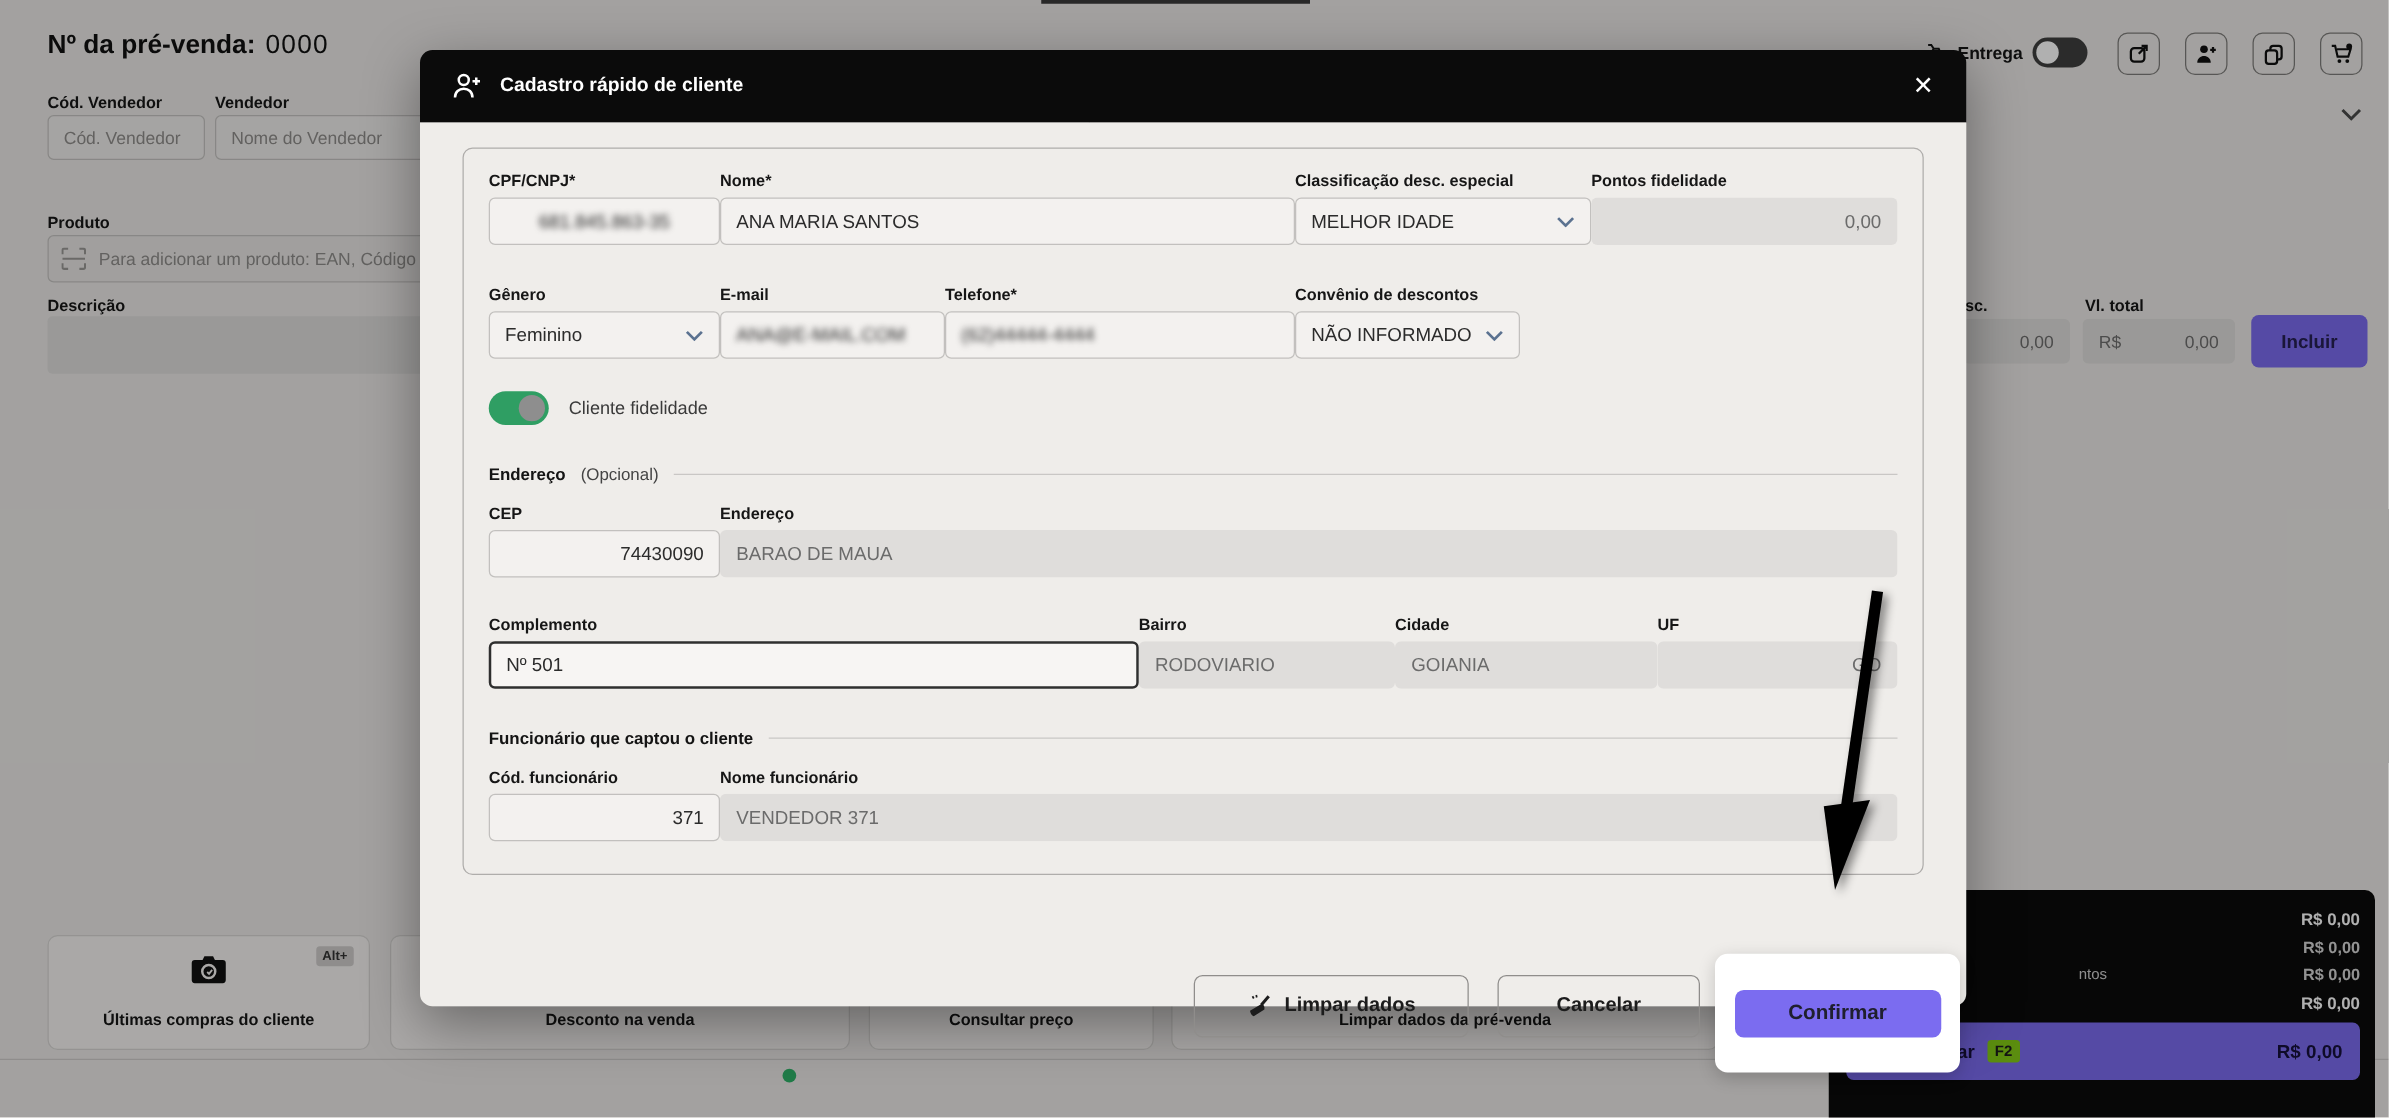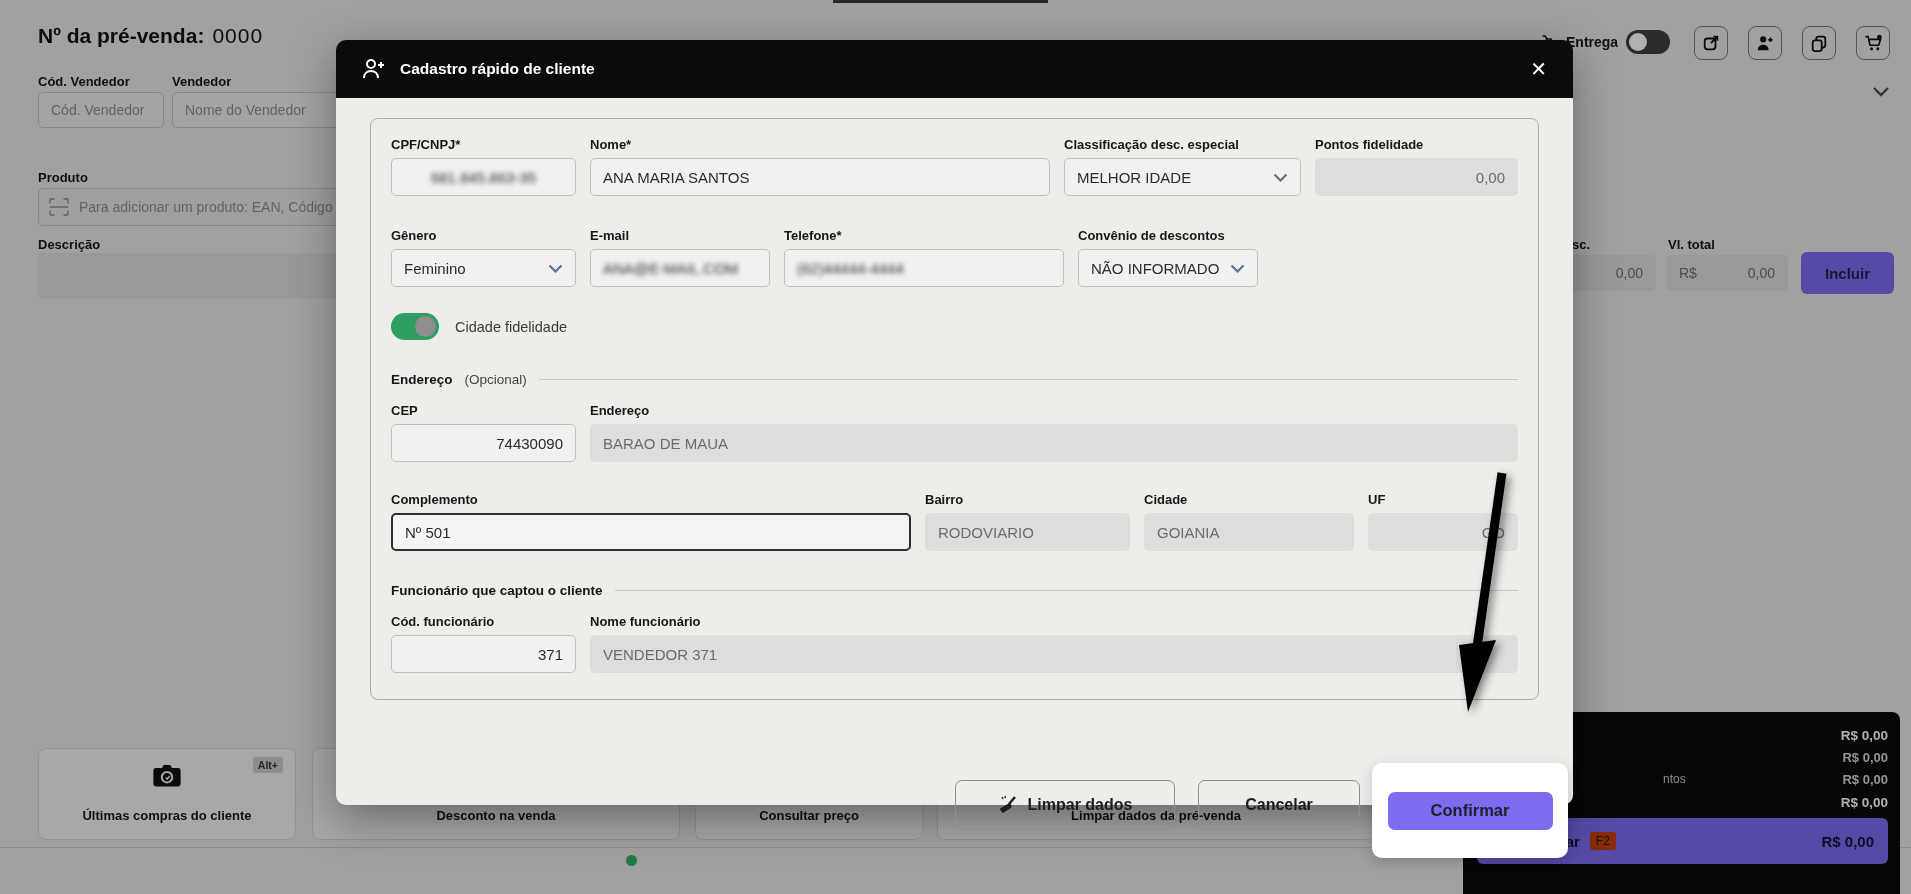--- a/index.html
+++ b/index.html
@@ -39,36 +39,36 @@
   .hr { position:absolute; left:0; top:847px; width:1911px; height:1px; background:#CFCDCB; }
   .gdot { position:absolute; left:626px; top:855px; width:11px; height:11px; border-radius:50%; background:#2FB369; }
 
   
   .totals { position:absolute; left:1463px; top:712px; width:437px; height:202px; background:#0B0B0B; border-radius:8px; }
   .trow { position:absolute; right:12px; font-size:13px; font-weight:bold; color:#fff; }
   .tlabel { position:absolute; font-size:12px; color:#cfcfcf; }
   .fin { position:absolute; left:14px; right:12px; top:106px; height:46px; background:#7B6CF0; border-radius:6px; border:none;
          display:flex; align-items:center; gap:10px; padding:0 14px; font-family:inherit; }
   .fin .ftxt { font-size:15px; font-weight:bold; color:#16113C; }
-  .fin .fkey { background:#c2410c; color:#1d1d1d; font-size:12px; font-weight:normal; border-radius:3px; padding:2px 6px; }
+  .fin .fkey { background:#84cc16; color:#1d1d1d; font-size:12px; font-weight:bold; border-radius:3px; padding:2px 6px; }
   .fin .fval { margin-left:auto; font-size:15px; font-weight:bold; color:#16113C; }
 
   .dim { position:absolute; inset:0; background:rgba(0,0,0,0.31); z-index:2; }
 
   
   .modal { position:absolute; left:336px; top:40px; width:1237px; height:765px; z-index:3;
            border-radius:10px; box-shadow:0 14px 44px rgba(0,0,0,.38); }
   .mhead { height:58px; background:#0B0B0B; border-radius:10px 10px 0 0; display:flex; align-items:center;
            padding:0 26px; gap:14px; }
   .mhead .mtitle { color:#fff; font-size:15.5px; font-weight:bold; }
   .mclose { margin-left:auto; background:none; border:none; color:#fff; font-size:20px; font-family:inherit; line-height:1; }
   .mbody { position:relative; height:707px; background:#EFEDEA; border-radius:0 0 10px 10px; }
   .fpanel { position:absolute; left:34px; right:34px; top:20px; height:582px; border:1px solid #AFADAB; border-radius:8px;
             padding:18px 20px 0; }
-  .frow { display:grid; gap:14px; }
+  .frow { display:grid; }
   .r1 { grid-template-columns:185px 460px 237px 1fr; }
   .r2 { grid-template-columns:185px 180px 280px 180px 1fr; margin-top:32px; }
   .r3 { grid-template-columns:185px 1fr; margin-top:16px; }
   .r4 { grid-template-columns:520px 205px 210px 1fr; margin-top:30px; }
   .fld .lbl { display:block; margin-bottom:6px; font-size:13px; }
   .box { height:38px; background:#F3F1EF; border:1.5px solid #C2C0BE; border-radius:5px; display:flex; align-items:center;
          padding:0 12px; font-size:15px; color:#2b2b2b; }
   .box.dis { background:#DFDDDB; border-color:transparent; color:#6b6b6b; }
   .box.focus { border:2.5px solid #2F2F2F; background:#F7F5F3; }
   .box.right { justify-content:flex-end; }
@@ -323,21 +323,21 @@
                   </svg>
                 </span>
               </div>
             </div>
         </div>
 
         <div class="toggle-row">
           <span class="sw-on">
               <span class="knob"></span>
             </span>
-          <span class="ttxt">Cidade fidelidade</span>
+          <span class="ttxt">Cliente fidelidade</span>
         </div>
 
         <div class="sect">
           <span class="st">Endereço</span>
           <span class="sop">(Opcional)</span>
           <span class="line"></span>
         </div>
 
         <div class="frow r3">
           <div class="fld">

